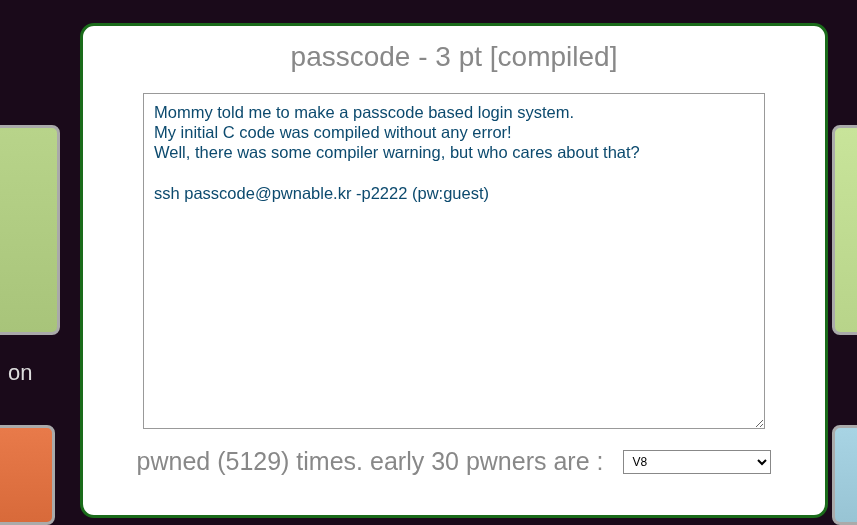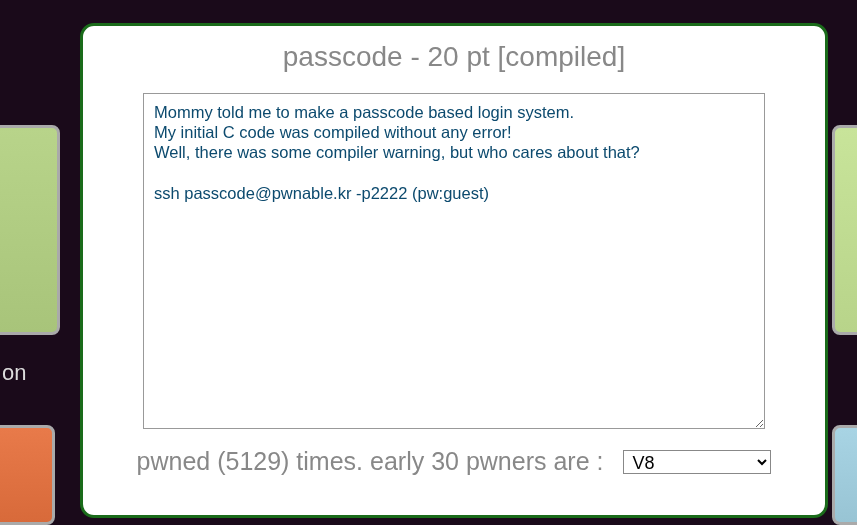--- a/index.html
+++ b/index.html
@@ -20,21 +20,21 @@
     .bg-tile.left1 { left: -30px; top: 125px; width: 90px; height: 210px; background: linear-gradient(#b8d48a, #a8c47a); }
     .bg-tile.left2 { left: -30px; top: 425px; width: 85px; height: 100px; background: linear-gradient(#e87a4a, #d86a3a); }
     .bg-tile.right1 { right: -25px; top: 125px; width: 50px; height: 210px; background: linear-gradient(#c8e49a, #b8d48a); }
     .bg-tile.right2 { right: -25px; top: 425px; width: 50px; height: 100px; background: linear-gradient(#a8d4e4, #98c4d4); }
     .bg-label {
       position: absolute;
       left: 0;
       top: 360px;
       color: #ddd;
       font-size: 22px;
-      padding-left: 2px;
+      padding-left: 8px;
     }
     .modal {
       position: absolute;
       left: 80px;
       top: 23px;
       width: 748px;
       height: 495px;
       background: #fff;
       border: 3px solid #1a6b1a;
       border-radius: 14px;
@@ -73,39 +73,39 @@
     }
     .pwned-text {
       color: #888;
       font-size: 25px;
       font-weight: 400;
     }
     .pwner-select {
       width: 148px;
       height: 24px;
       border: 1px solid #888;
-      font-size: 18px;
+      font-size: 12px;
       background: #fff;
       padding: 1px 4px;
     }
   </style>
 </head>
 <body>
 
 <div class="bg-tile left1"></div>
 <div class="bg-label">on</div>
 <div class="bg-tile left2">
   
 </div>
 <div class="bg-tile right1"></div>
 <div class="bg-tile right2"></div>
 
 <div class="modal">
   <h2 class="modal-title">
-    <span>passcode - 20 pt </span><a class="writeup-link">[compiled]</a>
+    <span>passcode - 3 pt </span><a class="writeup-link">[compiled]</a>
   </h2>
 
   <textarea class="desc-area" readonly="" style="">Mommy told me to make a passcode based login system.
 My initial C code was compiled without any error!
 Well, there was some compiler warning, but who cares about that?
 
 ssh passcode@pwnable.kr -p2222 (pw:guest)</textarea>
 
   <div class="footer-row">
     <span class="pwned-text">pwned (5129) times. early 30 pwners are :</span>

